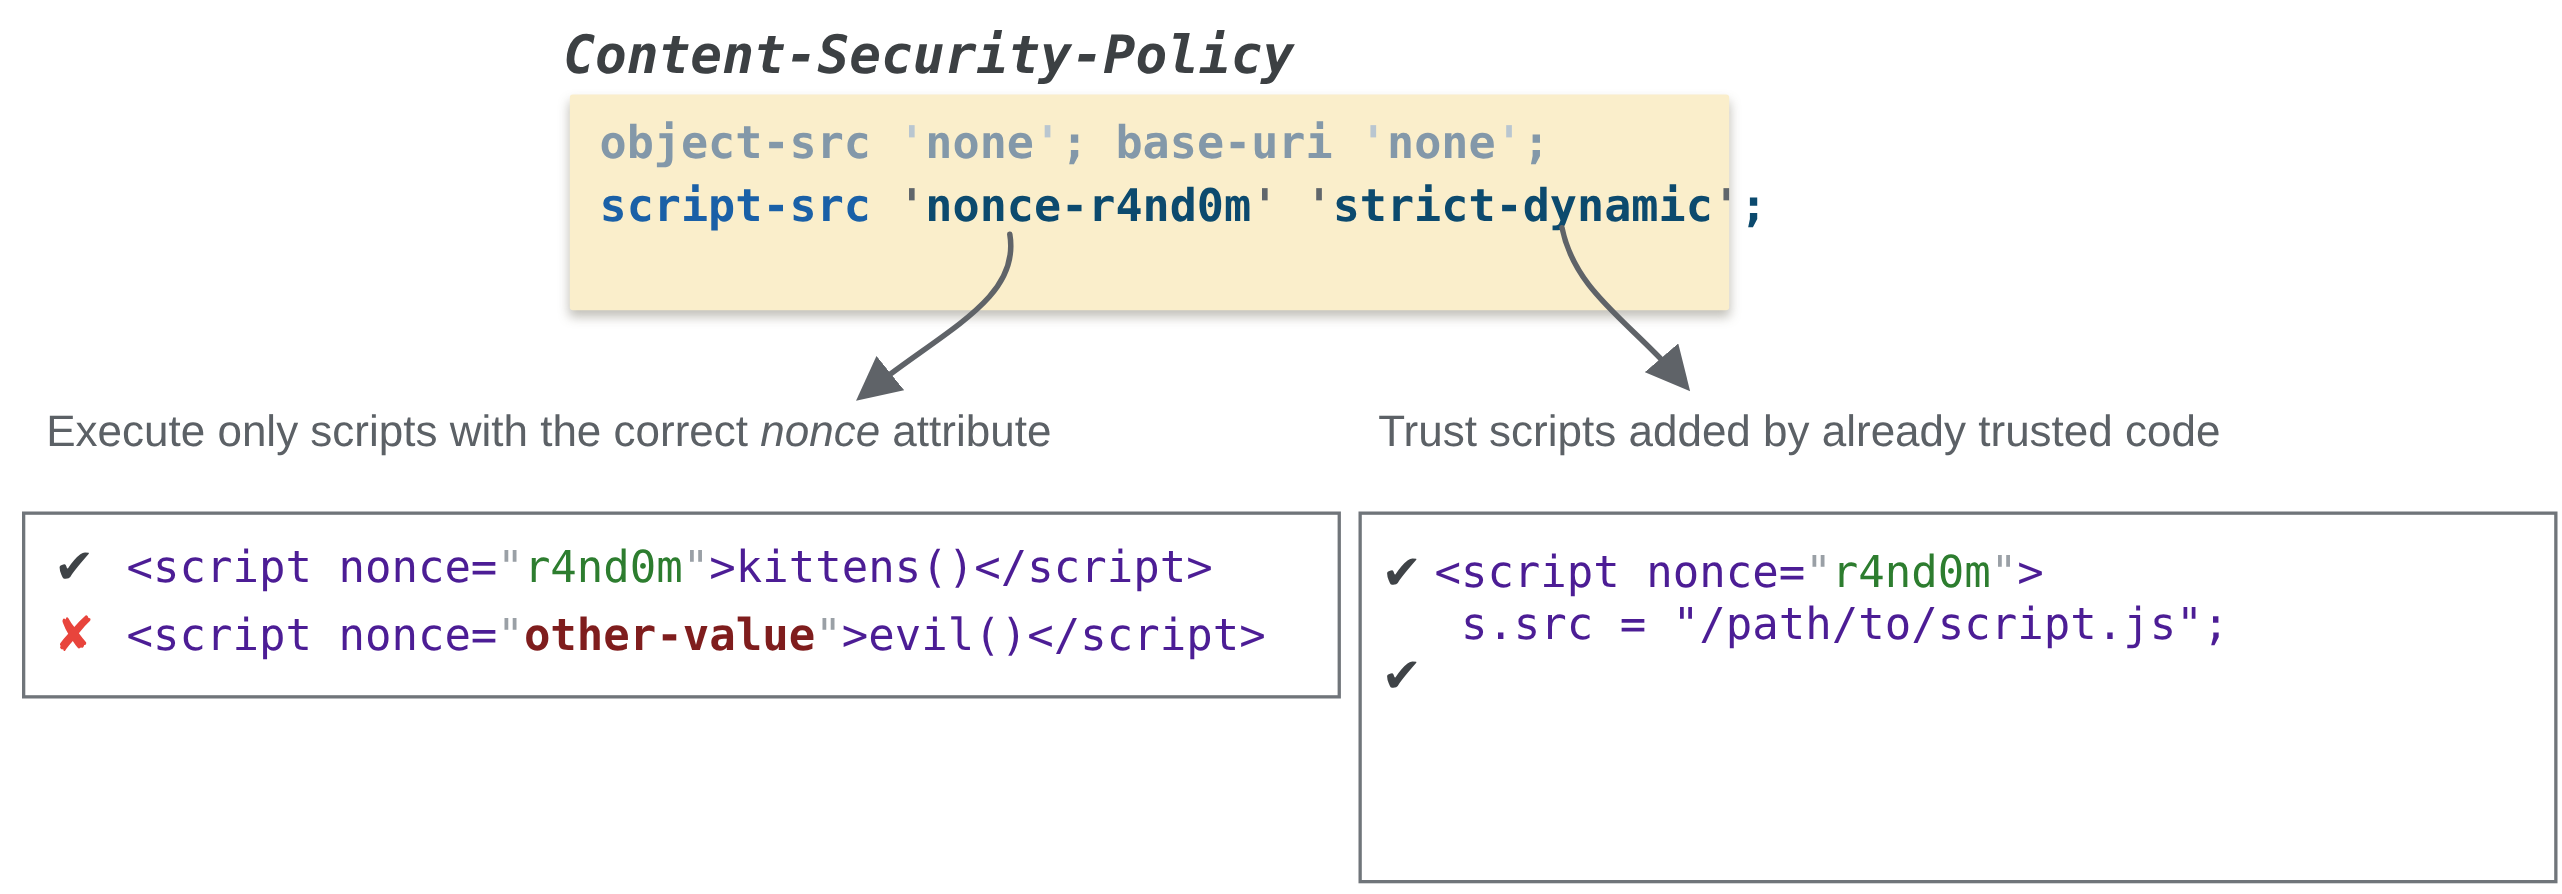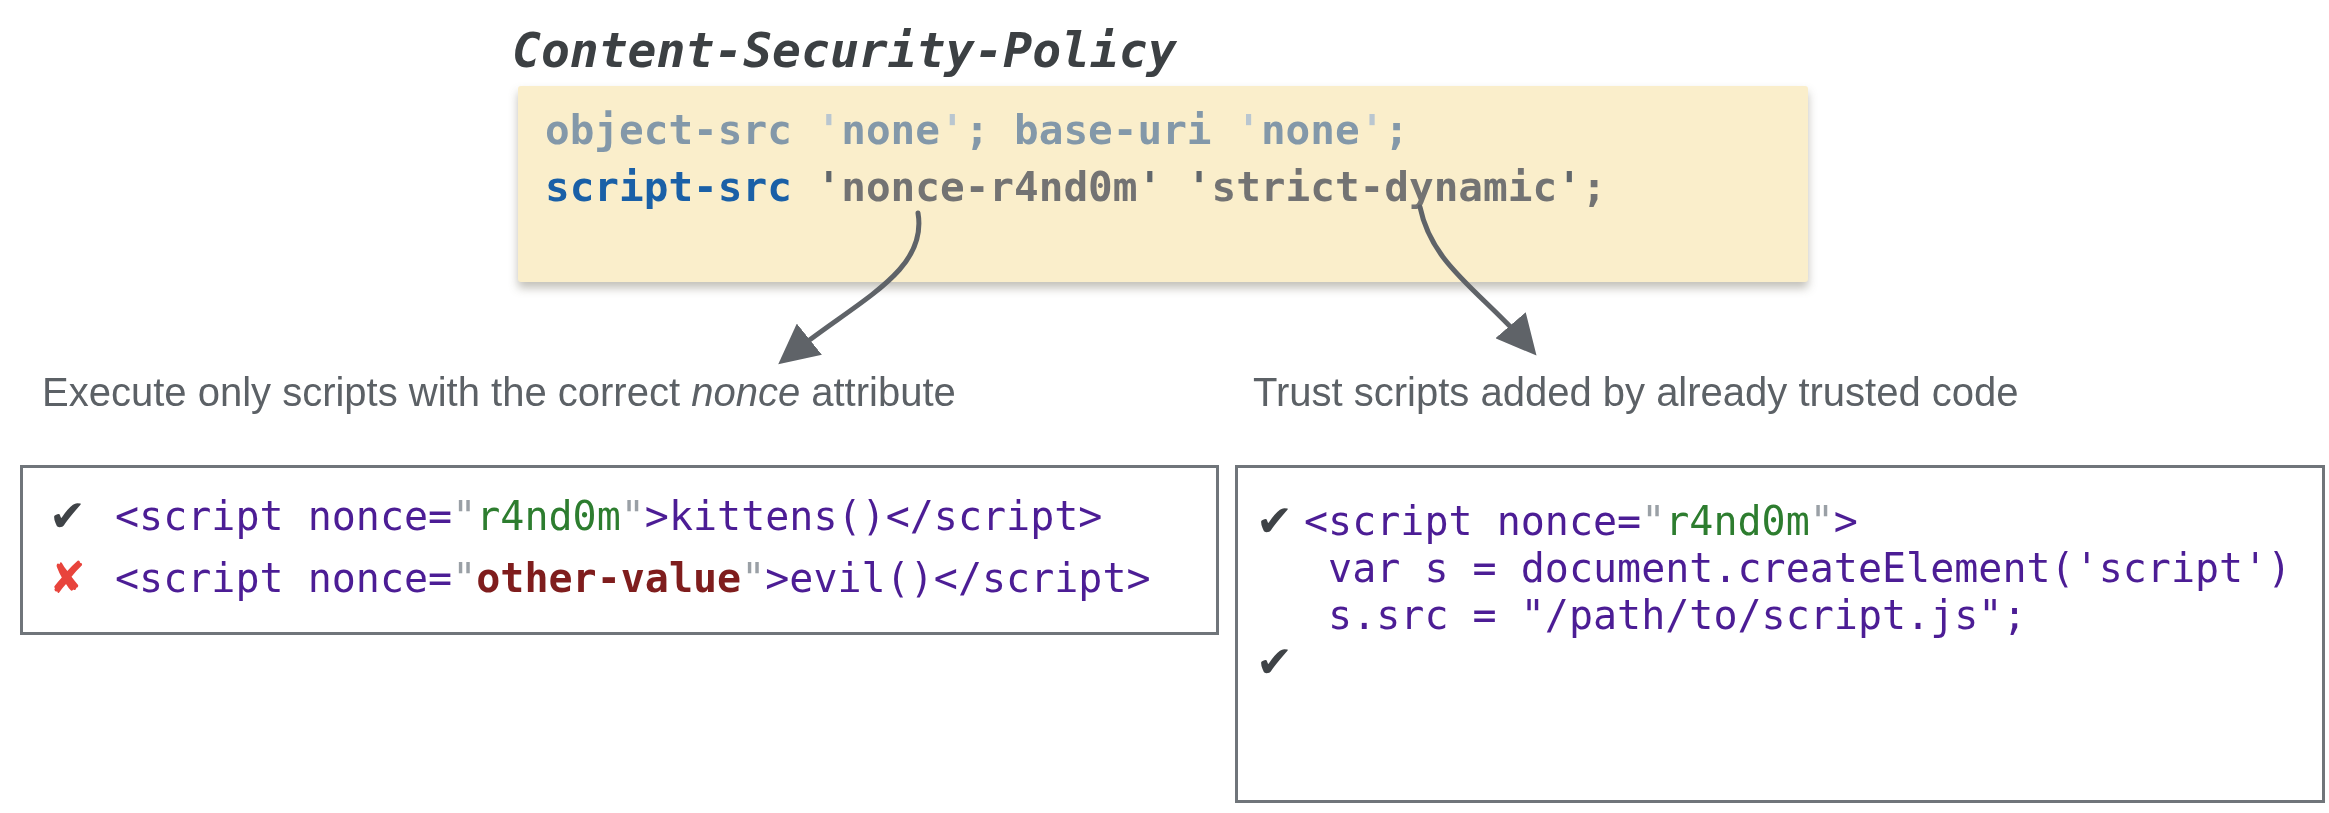--- a/index.html
+++ b/index.html
@@ -9,32 +9,32 @@
   }
   
   .title{
     position:absolute;left:512px;top:24px;
     font-family:"DejaVu Sans Mono","Liberation Mono",monospace;
     font-weight:700;font-size:48px;line-height:52px;color:#3c4043;
     letter-spacing:0;white-space:pre;font-style:italic;
   }
   
   .policy-box{
-    position:absolute;left:518px;top:86px;width:1290px;height:196px;
+    position:absolute;left:518px;top:86px;width:1054px;height:196px;
     box-sizing:border-box;background:#faeecb;border-radius:3px;
     box-shadow:0 6px 10px rgba(120,115,100,0.45);
     padding:16px 0 0 27px;
     font-family:"DejaVu Sans Mono","Liberation Mono",monospace;
     font-weight:700;font-size:41px;
   }
   .policy-line{height:57px;line-height:57px;white-space:pre;}
   .seg-muted{color:#8398a9;}
   .seg-muted_quote{color:#b9c6d0;}
   .seg-directive_blue{color:#1a60a7;margin-top:28px;}
-  .seg-value_dark{color:#737373;}
+  .seg-value_dark{color:#0c4a6e;}
   .seg-quote_gray{color:#60666b;}
   
   .arrows{position:absolute;left:0;top:0;width:2329px;height:813px;pointer-events:none;}
   
   .caption{
     position:absolute;top:368px;font-size:40px;line-height:48px;color:#5c6166;white-space:pre;
   }
   .caption-left{left:42px;}
   .caption-right{left:1253px;}
   .seg-plain{}
@@ -101,24 +101,20 @@
       </div>
     </div>
 
   <div class="code-box box-right">
       <div class="code-line">
         <span class="mark check">✔</span>
         <span class="code-text"><span class="seg-code">&lt;script nonce=</span><span class="seg-quote_light">"</span><span class="seg-value_green">r4nd0m</span><span class="seg-quote_light">"</span><span class="seg-code">&gt;</span></span>
       </div>
       <div class="code-line">
         <span class="mark "></span>
-        <span class="code-text"><span class="seg-code"> var s = document.createElement('script')</span></span>
-      </div>
-      <div class="code-line">
-        <span class="mark "></span>
         <span class="code-text"><span class="seg-code"> s.src = "/path/to/script.js";</span></span>
       </div>
       <div class="code-line">
         <span class="mark check">✔</span>
       </div>
     </div>
 
 </div>
 
 </body></html>

